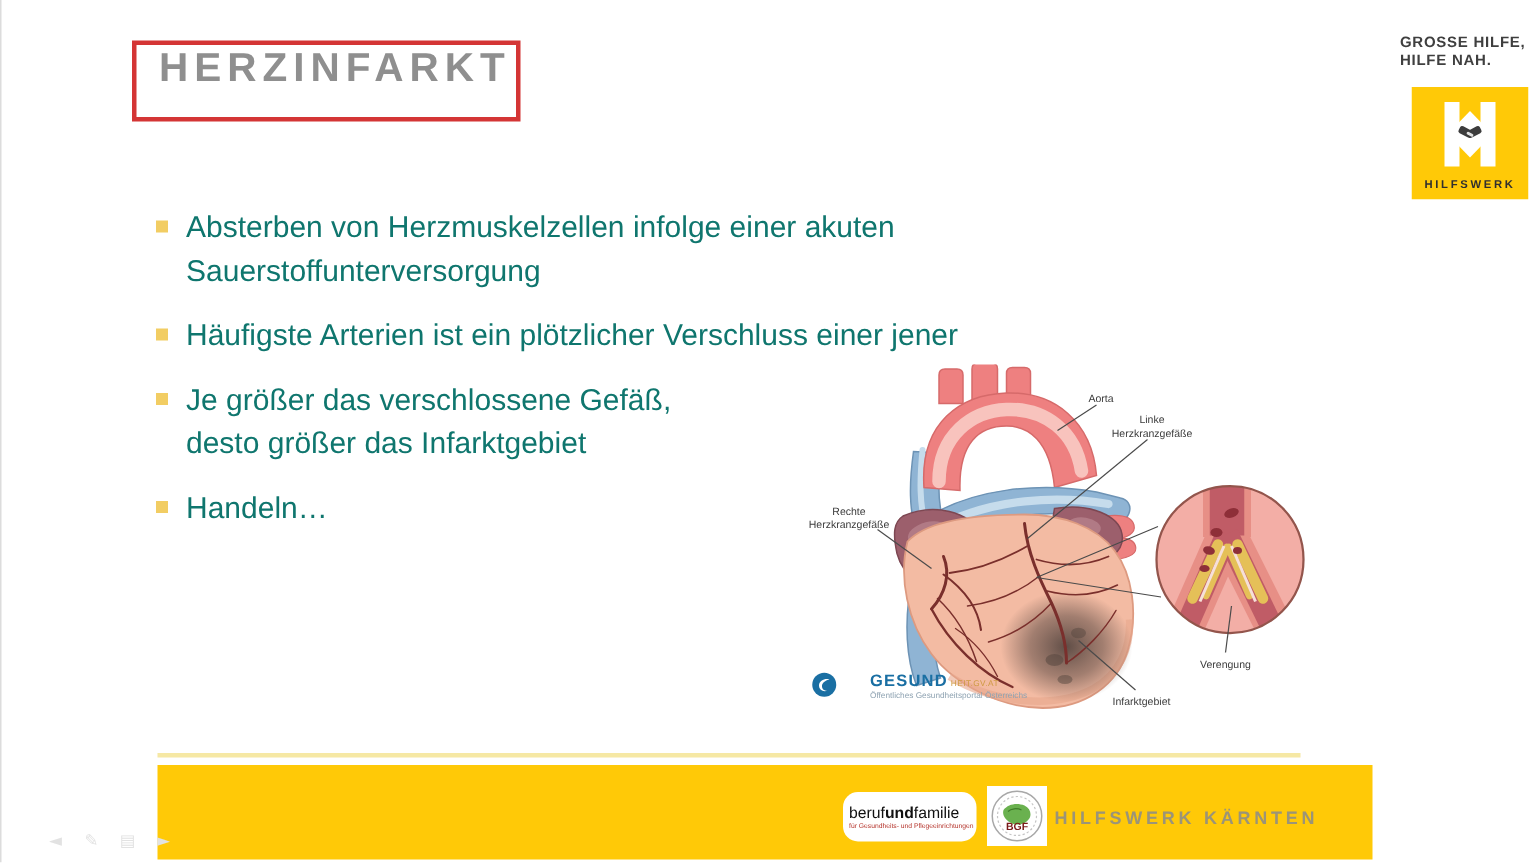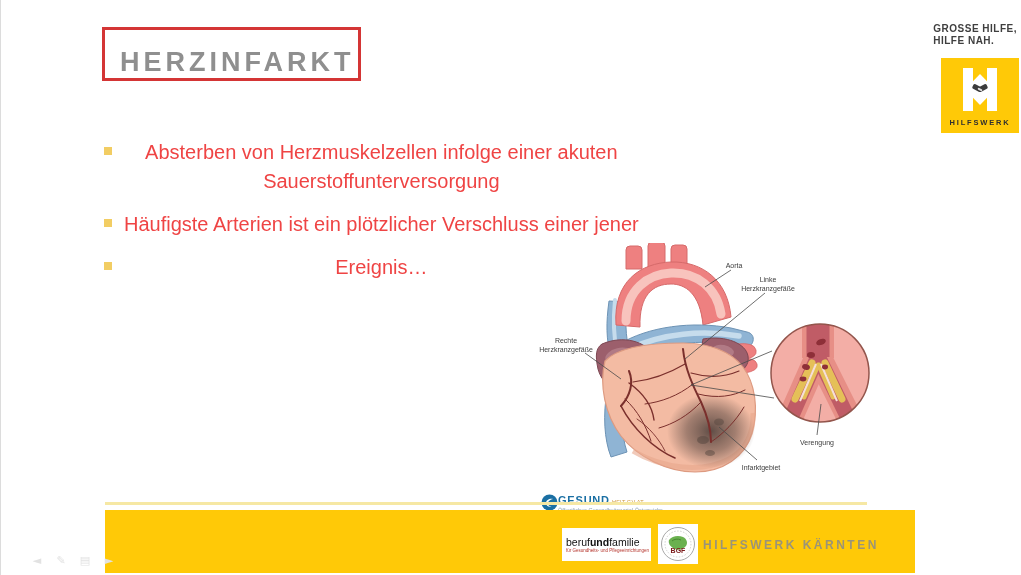--- a/index.html
+++ b/index.html
@@ -4,60 +4,60 @@
 <style>
   html,body{margin:0;padding:0;}
   body{
     width:1021px;height:575px;position:relative;overflow:hidden;
     background:#ffffff;font-family:"Liberation Sans", sans-serif;
   }
   .edge-line{position:absolute;left:0;top:0;width:1px;height:575px;background:#dcdcdc;}
 
   
   .title-box{
-    position:absolute;left:102px;top:27px;width:253px;height:48px;
-    border:3px solid #d43535;display:flex;align-items:flex-end;
+    position:absolute;left:88px;top:27px;width:253px;height:48px;
+    border:3px solid #d43535;display:flex;align-items:flex-start;
   }
   .title-text{
     padding-left:15px;font-size:27px;font-weight:bold;color:#8f8f8f;
     letter-spacing:4px;white-space:nowrap;
   }
 
   
   .tagline{
     position:absolute;right:4px;top:23px;text-align:left;
     font-size:10px;font-weight:bold;color:#3f3f3f;line-height:12px;letter-spacing:.5px;
   }
   .hw-logo{position:absolute;left:941px;top:58px;width:78px;height:75px;text-decoration:underline;}
 
   
   .bullets{position:absolute;left:104px;top:138px;display:flex;flex-direction:column;gap:14px;}
-  .bullet-item{position:relative;padding-left:20px;font-size:20px;line-height:29px;color:#ef4444;text-align:center;}
+  .bullet-item{position:relative;padding-left:20px;font-size:20px;line-height:29px;color:#0f766e;}
   .bullet-item .marker{
     position:absolute;left:0;top:9px;width:8px;height:8px;background:#f2cd63;
   }
   .bullet-item span.line{display:block;white-space:nowrap;}
 
   
   .heart-svg{position:absolute;left:533px;top:243px;}
 
   
-  .gesund{position:absolute;left:541px;top:494px;display:flex;gap:0;align-items:flex-start;}
+  .gesund{position:absolute;left:541px;top:448px;display:flex;gap:22px;align-items:flex-start;}
   .gesund .gtxt{display:flex;flex-direction:column;}
   .gesund .l1{display:flex;align-items:baseline;gap:2px;}
   .gesund .gname{font-size:11px;font-weight:bold;color:#1a6fa3;letter-spacing:.8px;}
   .gesund .gsuffix{font-size:5.5px;color:#cf9a43;letter-spacing:.3px;}
   .gesund .gsub{font-size:5.5px;color:#8fa3b2;margin-top:1px;}
 
   
   .footer-topline{position:absolute;left:105px;top:502px;width:762px;height:3px;background:#f6e8a4;}
   .footer-bar{position:absolute;left:105px;top:510px;width:810px;height:63px;background:#FFC907;}
   .buf-box{
     position:absolute;left:457px;top:18px;width:89px;height:33px;background:#ffffff;
-    display:flex;align-items:center;padding:0 2px;box-sizing:border-box;
+    display:flex;align-items:center;padding:0 2px;box-sizing:border-box;border-radius:10px;
   }
   .buf-text{margin-left:2px;}
   .buf-line1{font-size:10.5px;color:#111;white-space:nowrap;line-height:11px;}
   .buf-line1 .bold{font-weight:bold;}
   .buf-line2{font-size:4.5px;color:#b5342c;white-space:nowrap;}
   .bgf-box{
     position:absolute;left:553px;top:14px;width:40px;height:40px;background:#ffffff;
     display:flex;align-items:center;justify-content:center;
   }
   .org-name{
@@ -109,21 +109,26 @@
     <span class="marker"></span>
     <span class="line">Absterben von Herzmuskelzellen infolge einer akuten</span>
     <span class="line">Sauerstoffunterversorgung</span>
   </div>
   <div class="bullet-item">
     <span class="marker"></span>
     <span class="line">Häufigste Arterien ist ein plötzlicher Verschluss einer jener</span>
   </div>
   <div class="bullet-item">
     <span class="marker"></span>
-    <span class="line">Ereignis…</span>
+    <span class="line">Je größer das verschlossene Gefäß,</span>
+    <span class="line">desto größer das Infarktgebiet</span>
+  </div>
+  <div class="bullet-item">
+    <span class="marker"></span>
+    <span class="line">Handeln…</span>
   </div>
 </div>
 
 <svg class="heart-svg" width="345" height="262" viewBox="0 0 345 262">
   <defs>
     <radialGradient id="infarct" cx="0.5" cy="0.5" r="0.5">
       <stop offset="0" stop-color="#4f413c" stop-opacity="0.9"></stop>
       <stop offset="0.55" stop-color="#6b554d" stop-opacity="0.6"></stop>
       <stop offset="1" stop-color="#6b554d" stop-opacity="0"></stop>
     </radialGradient>

